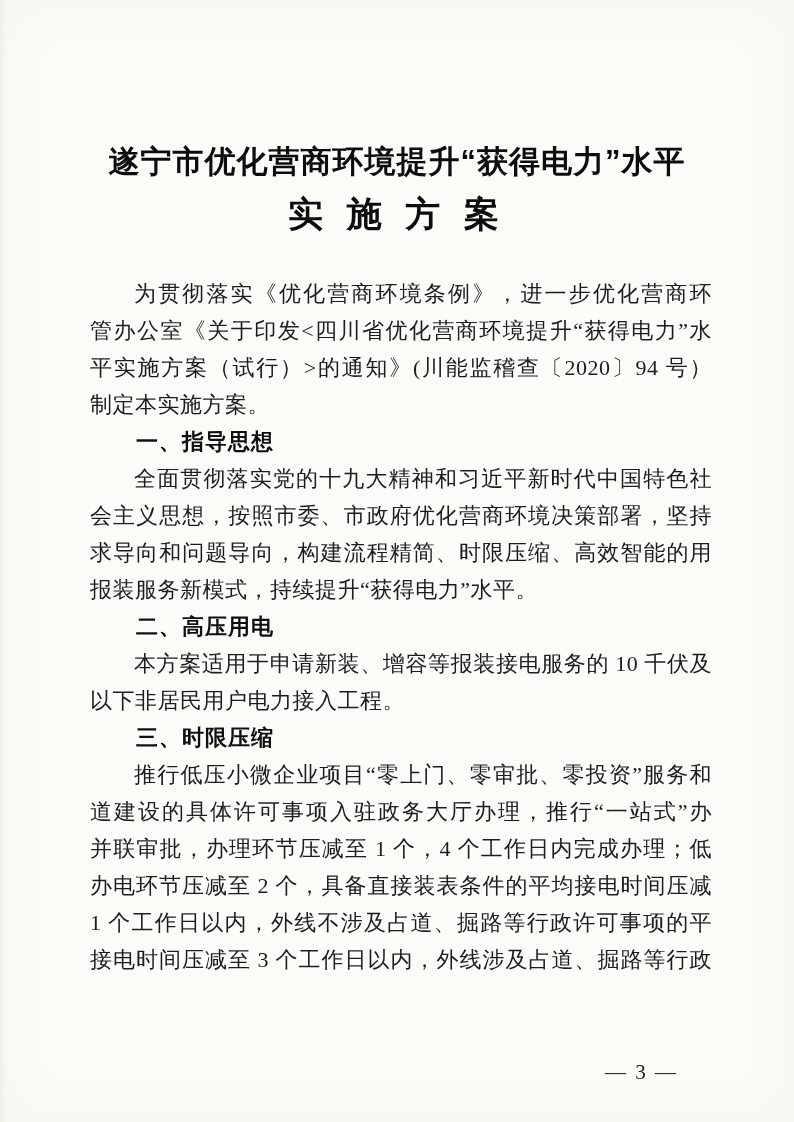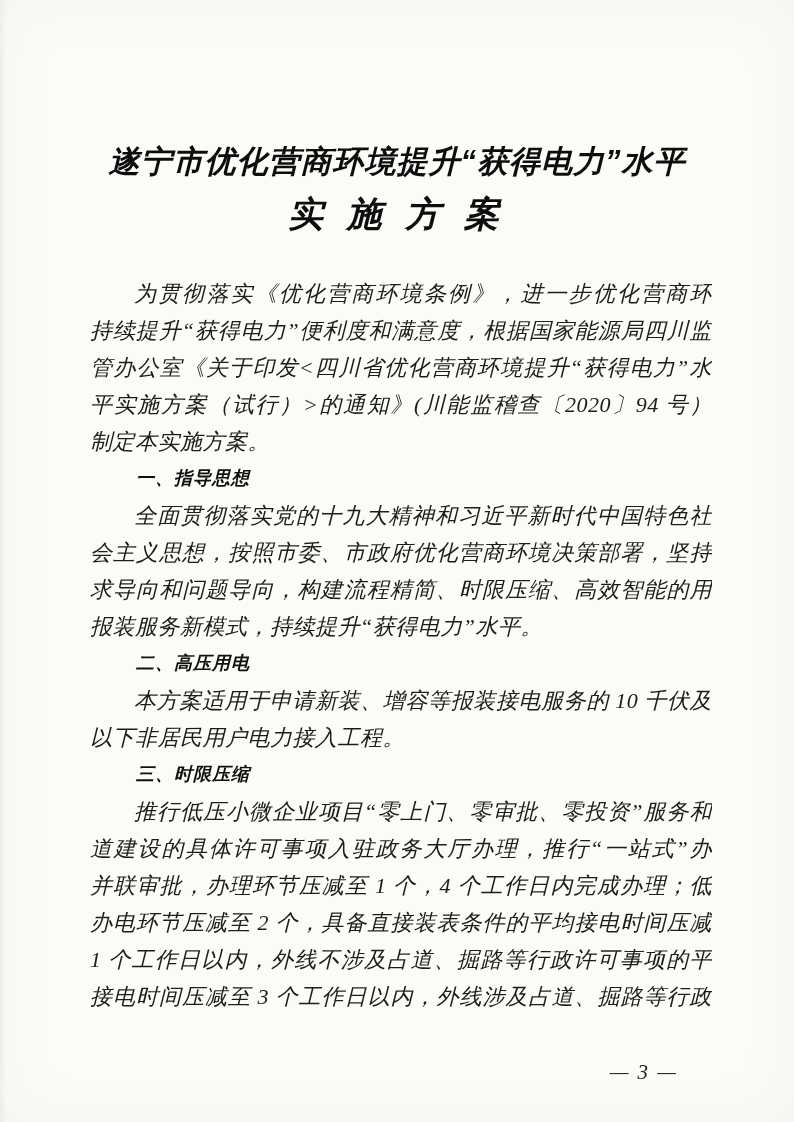--- a/index.html
+++ b/index.html
@@ -4,21 +4,20 @@
 <style>
   html,body{margin:0;padding:0;background:#e8e6e0;}
   .page{
     position:relative;
     width:794px;height:1122px;
     margin:0 auto;
     background:#fcfbf7;
     box-shadow:inset 0 0 60px rgba(120,110,90,0.05);
     overflow:hidden;
     font-family:"Liberation Serif","DejaVu Serif",serif;
-    font-style:italic;
   }
   .edge-shade{
     position:absolute;left:0;top:0;width:6px;height:1122px;
     background:linear-gradient(to right, rgba(160,150,130,0.10), rgba(160,150,130,0));
   }
   .title-block{
     position:absolute;top:136px;left:0;width:794px;
     text-align:center;
     font-family:"Liberation Sans","DejaVu Sans",sans-serif;
     font-weight:700;color:#0d0d0d;
@@ -38,21 +37,21 @@
     white-space:normal;
     text-align:justify;
     text-align-last:justify;
     overflow:hidden;
   }
   .indent{text-indent:44px;}
   .heading{
     font-family:"Liberation Sans","DejaVu Sans",sans-serif;
     font-weight:700;color:#0f0f0f;
     text-indent:46px;
-    font-size:18px;
+    font-size:22px;
     letter-spacing:1px;
   }
   .page-number{
     position:absolute;top:1060px;right:116px;
     font-size:21px;color:#222;
     letter-spacing:2px;
     font-family:"Liberation Serif","DejaVu Serif",serif;
   }
 </style>
 </head>
@@ -61,21 +60,20 @@
 <div class="page">
   <div class="edge-shade"></div>
 
   <div class="title-block">
     <div class="title-line1">遂宁市优化营商环境提升“获得电力”水平</div>
     <div class="title-line2">实 施 方 案</div>
   </div>
 
   <div class="content">
     <div class="line indent fill">为贯彻落实《优化营商环境条例》，进一步优化营商环境，</div>
-    <div class="line fill">持续提升“获得电力”便利度和满意度，根据国家能源局四川监</div>
     <div class="line fill">管办公室《关于印发&lt;四川省优化营商环境提升“获得电力”水</div>
     <div class="line fill">平实施方案（试行）&gt;的通知》(川能监稽查〔2020〕94 号）等，</div>
     <div class="line">制定本实施方案。</div>
 
     <div class="line heading">一、指导思想</div>
     <div class="line indent fill">全面贯彻落实党的十九大精神和习近平新时代中国特色社</div>
     <div class="line fill">会主义思想，按照市委、市政府优化营商环境决策部署，坚持需</div>
     <div class="line fill">求导向和问题导向，构建流程精简、时限压缩、高效智能的用电</div>
     <div class="line">报装服务新模式，持续提升“获得电力”水平。</div>
 

